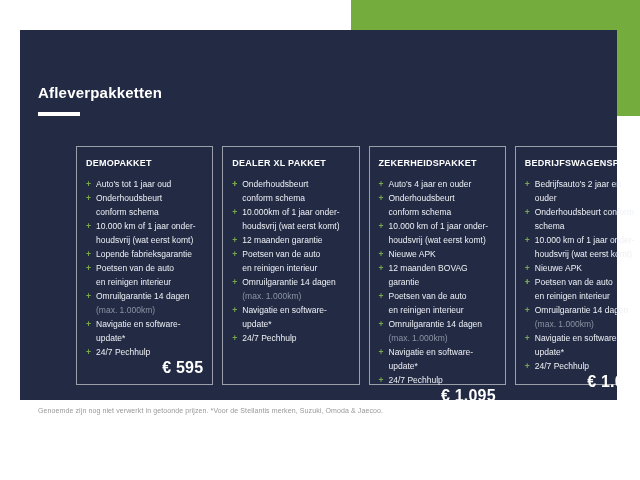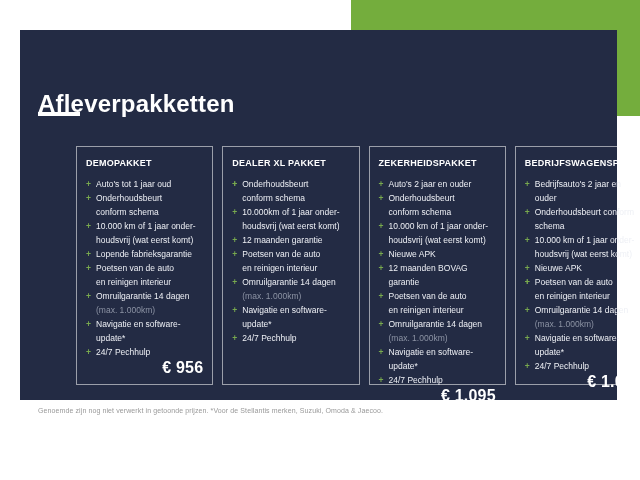--- a/index.html
+++ b/index.html
@@ -7,21 +7,21 @@
     --card-border:rgba(255,255,255,0.55); --plus:#78A94E; --footnote:#999999;
   }
   *{box-sizing:border-box;}
   html,body{margin:0;padding:0;}
   body{
     width:640px;height:480px;position:relative;overflow:hidden;background:#ffffff;
     font-family:"Liberation Sans",sans-serif;
   }
   .green-block{position:absolute;left:351px;top:0;width:289px;height:116px;background:var(--accent-green);}
   .panel{position:absolute;left:20px;top:30px;width:597px;height:370px;background:var(--panel-bg);}
-  .panel-title{position:absolute;left:18px;top:44px;font-size:24px;font-weight:bold;color:#ffffff;letter-spacing:0.2px;}
+  .panel-title{position:absolute;left:18px;top:44px;font-size:15px;font-weight:bold;color:#ffffff;letter-spacing:0.2px;}
   .title-bar{position:absolute;left:18px;top:82px;width:42px;height:4px;background:#ffffff;}
   .cards{position:absolute;left:16px;top:116px;width:576px;height:239px;display:flex;gap:9px;margin-left:40px;}
   .card{flex:1 1 0;border:1px solid var(--card-border);padding:5px 9px 0 9px;display:flex;flex-direction:column;min-width:0;}
   .card-title{font-size:9px;font-weight:bold;letter-spacing:0.25px;color:#ffffff;margin:6px 0 9px 0;white-space:nowrap;overflow:visible;}
   .features{list-style:none;margin:0;padding:0;font-size:8.5px;line-height:14px;color:var(--text);}
   .features li{position:relative;padding-left:10px;}
   .plus{position:absolute;left:0;top:0;color:var(--plus);font-weight:bold;}
   .note{color:var(--muted-note);}
   .price{margin-top:auto;padding-bottom:18px;text-align:right;font-size:16px;font-weight:bold;color:#ffffff;letter-spacing:0.2px;}
   .footnote{position:absolute;left:38px;top:407px;font-size:7px;color:var(--footnote);letter-spacing:0.1px;}
@@ -40,39 +40,39 @@
         <ul class="features">
           <li><span class="plus">+</span><span class="txt">Auto's tot 1 jaar oud</span></li>
           <li><span class="plus">+</span><span class="txt">Onderhoudsbeurt<br>conform schema</span></li>
           <li><span class="plus">+</span><span class="txt">10.000 km of 1 jaar onder-<br>houdsvrij (wat eerst komt)</span></li>
           <li><span class="plus">+</span><span class="txt">Lopende fabrieksgarantie</span></li>
           <li><span class="plus">+</span><span class="txt">Poetsen van de auto<br>en reinigen interieur</span></li>
           <li><span class="plus">+</span><span class="txt">Omruilgarantie 14 dagen<br><span class="note">(max. 1.000km)</span></span></li>
           <li><span class="plus">+</span><span class="txt">Navigatie en software-update*</span></li>
           <li><span class="plus">+</span><span class="txt">24/7 Pechhulp</span></li>
         </ul>
-        <div class="price">€ 956</div>
+        <div class="price">€ 595</div>
       </div>
       <div class="card">
         <div class="card-title">DEALER XL PAKKET</div>
         <ul class="features">
           <li><span class="plus">+</span></li>
           <li><span class="plus">+</span><span class="txt">Onderhoudsbeurt<br>conform schema</span></li>
           <li><span class="plus">+</span><span class="txt">10.000km of 1 jaar onder-<br>houdsvrij (wat eerst komt)</span></li>
           <li><span class="plus">+</span><span class="txt">12 maanden garantie</span></li>
           <li><span class="plus">+</span><span class="txt">Poetsen van de auto<br>en reinigen interieur</span></li>
           <li><span class="plus">+</span><span class="txt">Omruilgarantie 14 dagen<br><span class="note">(max. 1.000km)</span></span></li>
           <li><span class="plus">+</span><span class="txt">Navigatie en software-update*</span></li>
           <li><span class="plus">+</span><span class="txt">24/7 Pechhulp</span></li>
         </ul>
       </div>
       <div class="card">
         <div class="card-title">ZEKERHEIDSPAKKET</div>
         <ul class="features">
-          <li><span class="plus">+</span><span class="txt">Auto's 2 jaar en ouder</span></li>
+          <li><span class="plus">+</span><span class="txt">Auto's 4 jaar en ouder</span></li>
           <li><span class="plus">+</span><span class="txt">Onderhoudsbeurt<br>conform schema</span></li>
           <li><span class="plus">+</span><span class="txt">10.000 km of 1 jaar onder-<br>houdsvrij (wat eerst komt)</span></li>
           <li><span class="plus">+</span><span class="txt">Nieuwe APK</span></li>
           <li><span class="plus">+</span><span class="txt">12 maanden BOVAG garantie</span></li>
           <li><span class="plus">+</span><span class="txt">Poetsen van de auto<br>en reinigen interieur</span></li>
           <li><span class="plus">+</span><span class="txt">Omruilgarantie 14 dagen<br><span class="note">(max. 1.000km)</span></span></li>
           <li><span class="plus">+</span><span class="txt">Navigatie en software-update*</span></li>
           <li><span class="plus">+</span><span class="txt">24/7 Pechhulp</span></li>
         </ul>
         <div class="price">€ 1.095</div>

